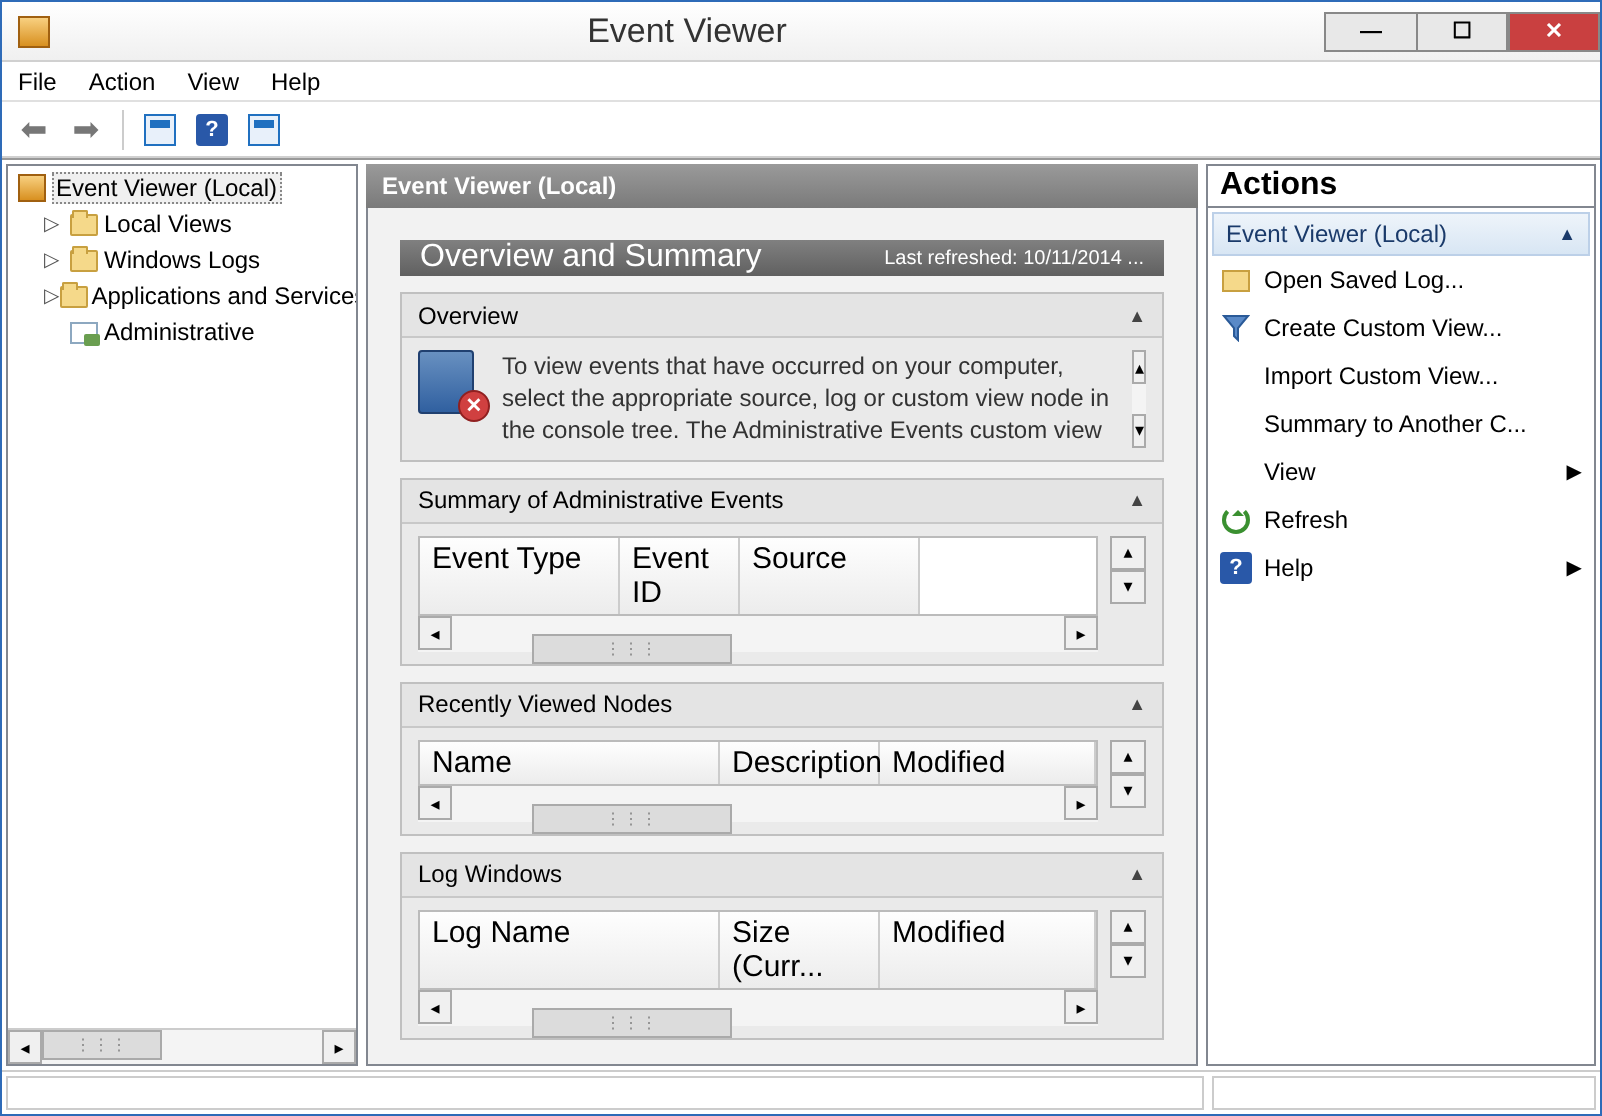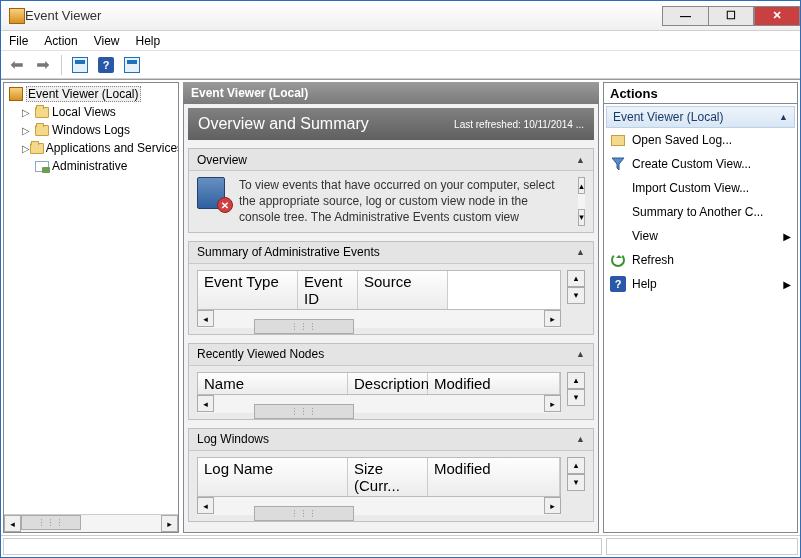--- a/index.html
+++ b/index.html
@@ -1,21 +1,21 @@
 <!DOCTYPE html>
 <html><head>
 <meta charset="utf-8">
 <style>
   * { box-sizing: border-box; margin: 0; padding: 0; }
   body { font-family: "Segoe UI", Tahoma, sans-serif; font-size: 12px; width: 801px; height: 558px; background: #fff; overflow: hidden; border: 1px solid #2e6bb8; }
   
   
   .titlebar { height: 30px; background: linear-gradient(#fff, #f0f0f0); display: flex; align-items: center; border-bottom: 1px solid #d0d0d0; }
   .titlebar-icon { width: 16px; height: 16px; margin-left: 8px; background: linear-gradient(#f8d080,#d89020); border: 1px solid #a06010; }
-  .titlebar-title { flex: 1; font-size: 13px; color: #333; }
+  .titlebar-title { flex: 1; text-align: center; font-size: 17px; color: #333; }
   .titlebar-buttons { display: flex; }
   .titlebar-btn { width: 46px; height: 20px; margin-top: 0; border: 1px solid #888; background: #e8e8e8; display: flex; align-items: center; justify-content: center; font-size: 11px; font-weight: bold; }
   .titlebar-btn.min { border-right: none; }
   .titlebar-btn.close { background: #c94040; color: #fff; }
   
   
   .menubar { height: 20px; background: #fff; display: flex; align-items: center; padding: 0 8px; gap: 16px; border-bottom: 1px solid #e0e0e0; }
   .menubar span { font-size: 12px; }
   
   
@@ -45,21 +45,21 @@
   .sub-icon::after { content:""; position:absolute; right:-2px; bottom:-2px; width:8px; height:6px; background:#6a9e50; border-radius:1px; }
   .ev-icon { width:14px; height:14px; background:linear-gradient(#f8d080,#d89020); border:1px solid #a06010; }
   .hscroll { height: 18px; border-top: 1px solid #ccc; display:flex; align-items:center; background:#f4f4f4;}
   .hscroll .arr { width:17px; height:17px; border:1px solid #aaa; background:#f0f0f0; display:flex; align-items:center; justify-content:center; font-size:9px;}
   .hscroll .track { flex:1; position:relative; height:17px;}
   .hscroll .thumb { position:absolute; left:0; width:60px; height:15px; border:1px solid #aaa; background:#dcdcdc; top:0; display:flex; align-items:center; justify-content:center; font-size:8px; letter-spacing:1px; color:#888;}
   
   
   .center-panel { flex: 1; margin: 2px; display: flex; flex-direction: column; }
   .center-header { height: 22px; background: linear-gradient(#9a9a9a,#7a7a7a); color: #fff; display: flex; align-items: center; padding: 0 8px; font-weight: bold; font-size: 12px; }
-  .center-body { flex:1; border: 1px solid #828790; border-top:none; background: #f2f2f2; padding: 4px; overflow:hidden; display:flex; flex-direction:column; gap:8px;}
+  .center-body { flex:1; border: 1px solid #828790; border-top:none; background: #f2f2f2; padding: 16px; overflow:hidden; display:flex; flex-direction:column; gap:8px;}
   .overview-banner { height: 32px; background: linear-gradient(#808080,#606060); color: #fff; display:flex; align-items:center; padding: 0 10px; }
   .overview-banner .title { font-size: 16px; }
   .overview-banner .refresh { margin-left:auto; font-size: 10px; }
   
   .section { border:1px solid #c0c0c0; background:#eaeaea; display:flex; flex-direction:column;}
   .section-head { height: 22px; background:#e4e4e4; border-bottom:1px solid #c8c8c8; display:flex; align-items:center; padding: 0 8px; font-size:12px; }
   .section-head .coll { margin-left:auto; font-size:9px; color:#444; }
   .section-body { padding: 6px 8px; background:#eaeaea; display:flex; gap:6px; }
   .sidescroll { width:18px; display:flex; flex-direction:column; }
   .sidescroll .sbtn { height:17px; border:1px solid #aaa; background:#f0f0f0; display:flex; align-items:center; justify-content:center; font-size:9px;}
@@ -74,21 +74,21 @@
   .th { padding: 2px 6px; font-size:15px; border-right:1px solid #ccc; background:linear-gradient(#fefefe,#ececec);}
   .table-scroll { height: 18px; display:flex; align-items:center; background:#f4f4f4;}
   .table-scroll .arr { width:17px; height:17px; border:1px solid #aaa; background:#f0f0f0; display:flex; align-items:center; justify-content:center; font-size:9px;}
   .table-scroll .strack { flex:1; position:relative;}
   .table-scroll .thumb { position:absolute; left:40px; width:100px; height:15px; top:0; border:1px solid #aaa; background:#dcdcdc; display:flex; align-items:center; justify-content:center; font-size:8px; letter-spacing:1px; color:#888;}
   .vscroll { width:18px; display:flex; flex-direction:column;}
   .vscroll .sbtn { height:17px; border:1px solid #aaa; background:#f0f0f0; display:flex; align-items:center; justify-content:center; font-size:9px;}
   
   
   .actions-panel { width: 195px; margin: 2px; display:flex; flex-direction:column;}
-  .actions-header { height: 22px; background:#fff; border:1px solid #828790; display:flex; align-items:center; padding:0 6px; font-weight:bold; font-size:13px;}
+  .actions-header { height: 22px; background:#fff; border:1px solid #828790; display:flex; align-items:center; padding:0 6px; font-weight:bold; font-size:16px;}
   .actions-body { flex:1; border:1px solid #828790; border-top:none; background:#fff; padding:2px;}
   .actions-group-head { background: linear-gradient(#eef4fa,#d8e6f4); border:1px solid #bcd0e8; height:22px; display:flex; align-items:center; padding:0 6px; font-size:12px; color:#1a3a6a;}
   .actions-group-head .coll { margin-left:auto; font-size:9px; color:#1a3a6a;}
   .action-item { display:flex; align-items:center; height:24px; padding:0 4px; gap:6px; font-size:12px;}
   .action-item .arw { margin-left:auto; font-size:10px;}
   .ai-icon { width:16px; height:16px; display:flex; align-items:center; justify-content:center;}
   .open-icon { width:14px; height:11px; background:#f5d98a; border:1px solid #c8a040; }
   .refresh-icon { width:14px; height:14px; border:2px solid #3a9030; border-radius:50%; border-top-color:transparent; position:relative;}
   .refresh-icon::after{ content:""; position:absolute; top:-3px; right:1px; border:3px solid transparent; border-bottom-color:#3a9030;}
   

